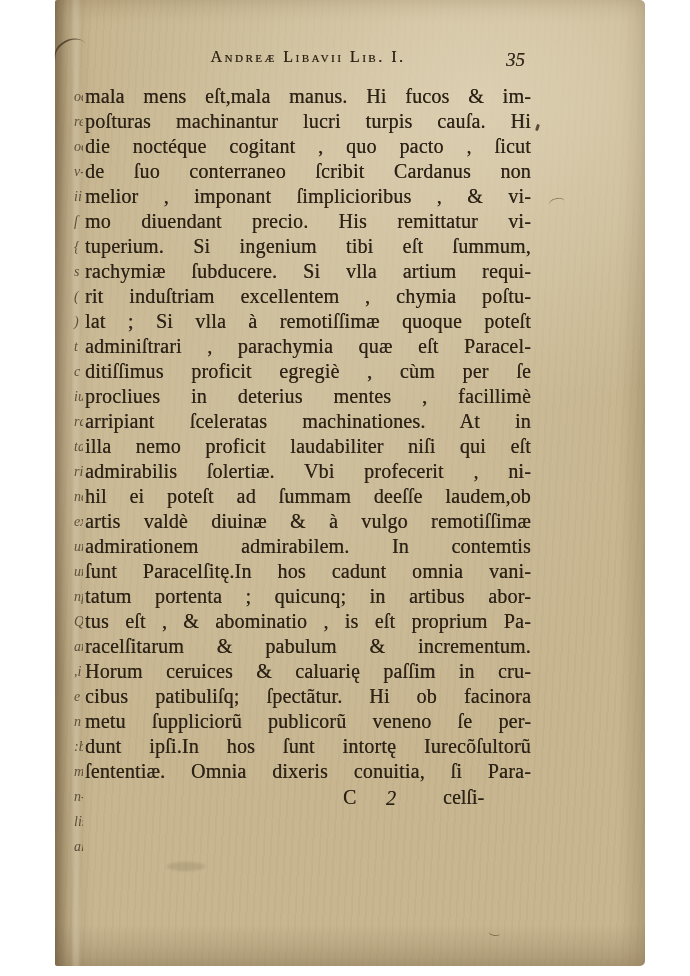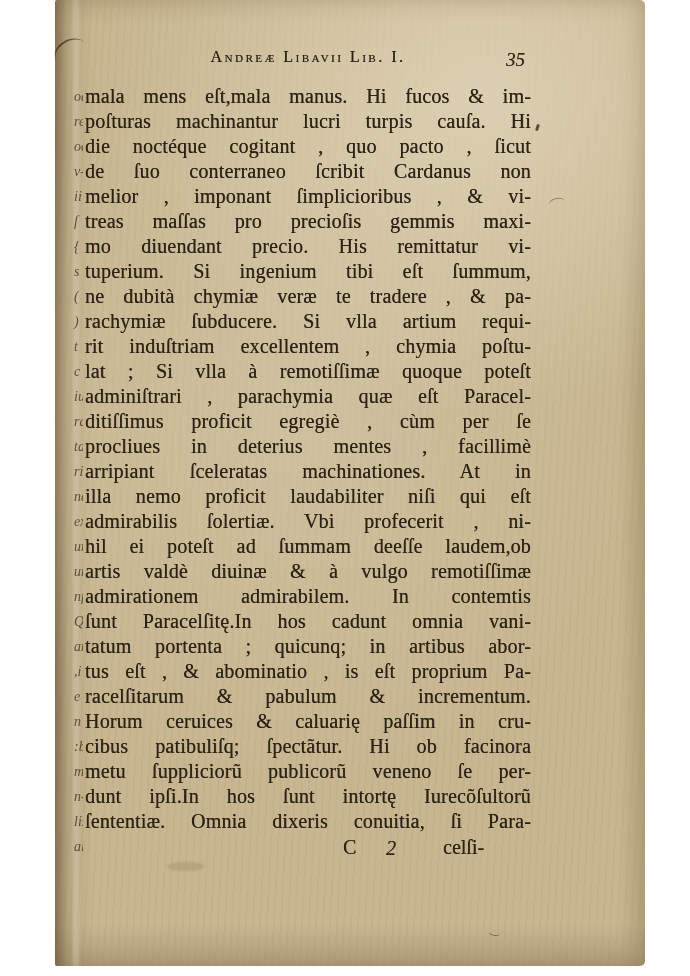--- a/index.html
+++ b/index.html
@@ -165,27 +165,25 @@
         <div class="bodyline">mala mens eſt,mala manus. Hi fucos &amp; im-</div>
 
         <div class="bodyline">poſturas machinantur lucri turpis cauſa. Hi</div>
 
         <div class="bodyline">die noctéque cogitant , quo pacto , ſicut</div>
 
         <div class="bodyline">de ſuo conterraneo ſcribit Cardanus non</div>
 
         <div class="bodyline">melior , imponant ſimplicioribus , &amp; vi-</div>
 
-        <div class="bodyline">treas maſſas pro precioſis gemmis maxi-</div>
 
         <div class="bodyline">mo diuendant precio. His remittatur vi-</div>
 
         <div class="bodyline">tuperium. Si ingenium tibi eſt ſummum,</div>
 
-        <div class="bodyline">ne dubità chymiæ veræ te tradere , &amp; pa-</div>
 
         <div class="bodyline">rachymiæ ſubducere. Si vlla artium requi-</div>
 
         <div class="bodyline">rit induſtriam excellentem , chymia poſtu-</div>
 
         <div class="bodyline">lat ; Si vlla à remotiſſimæ quoque poteſt</div>
 
         <div class="bodyline">adminiſtrari , parachymia quæ eſt Paracel-</div>
 
 

